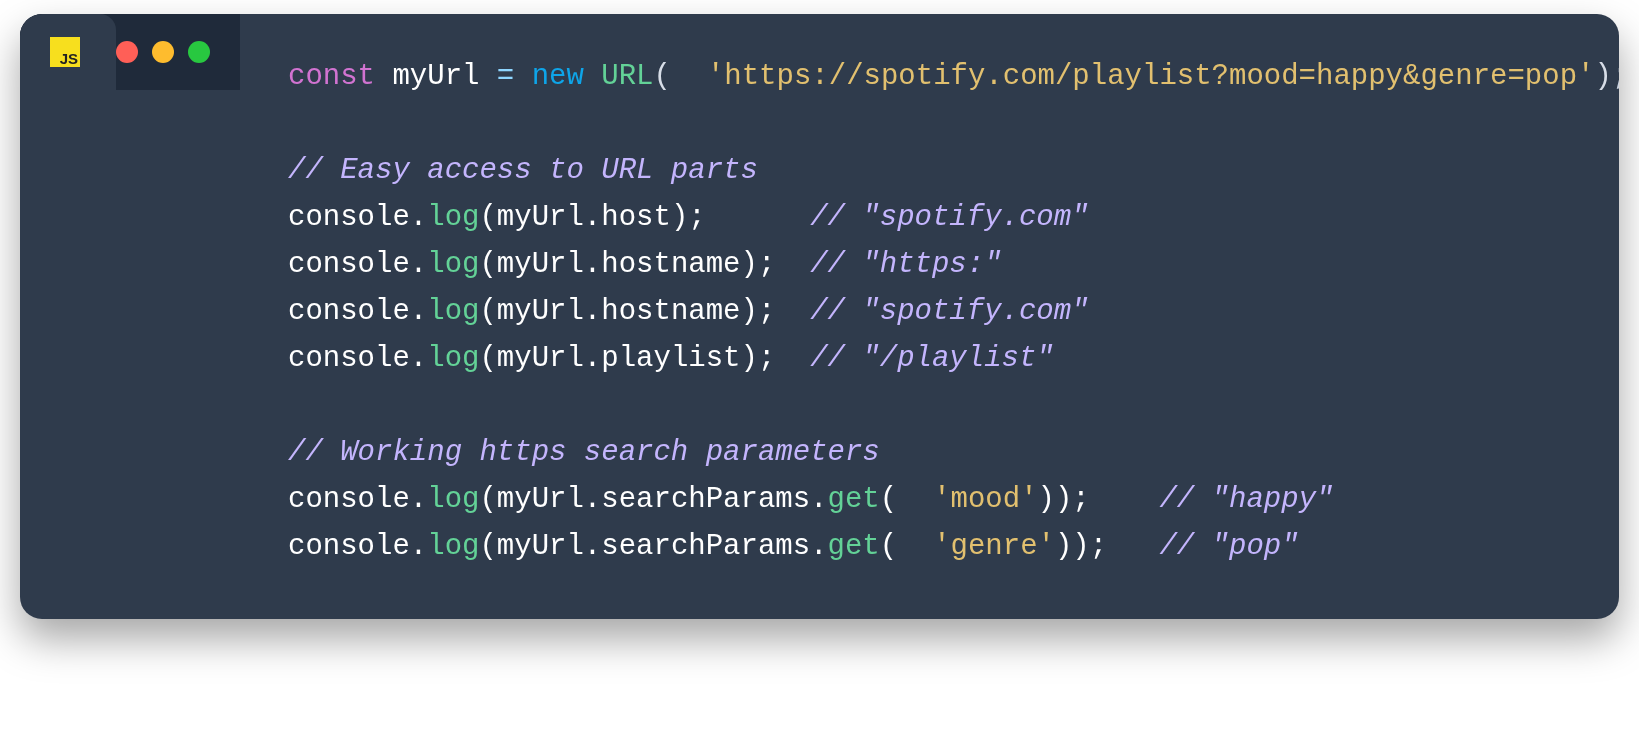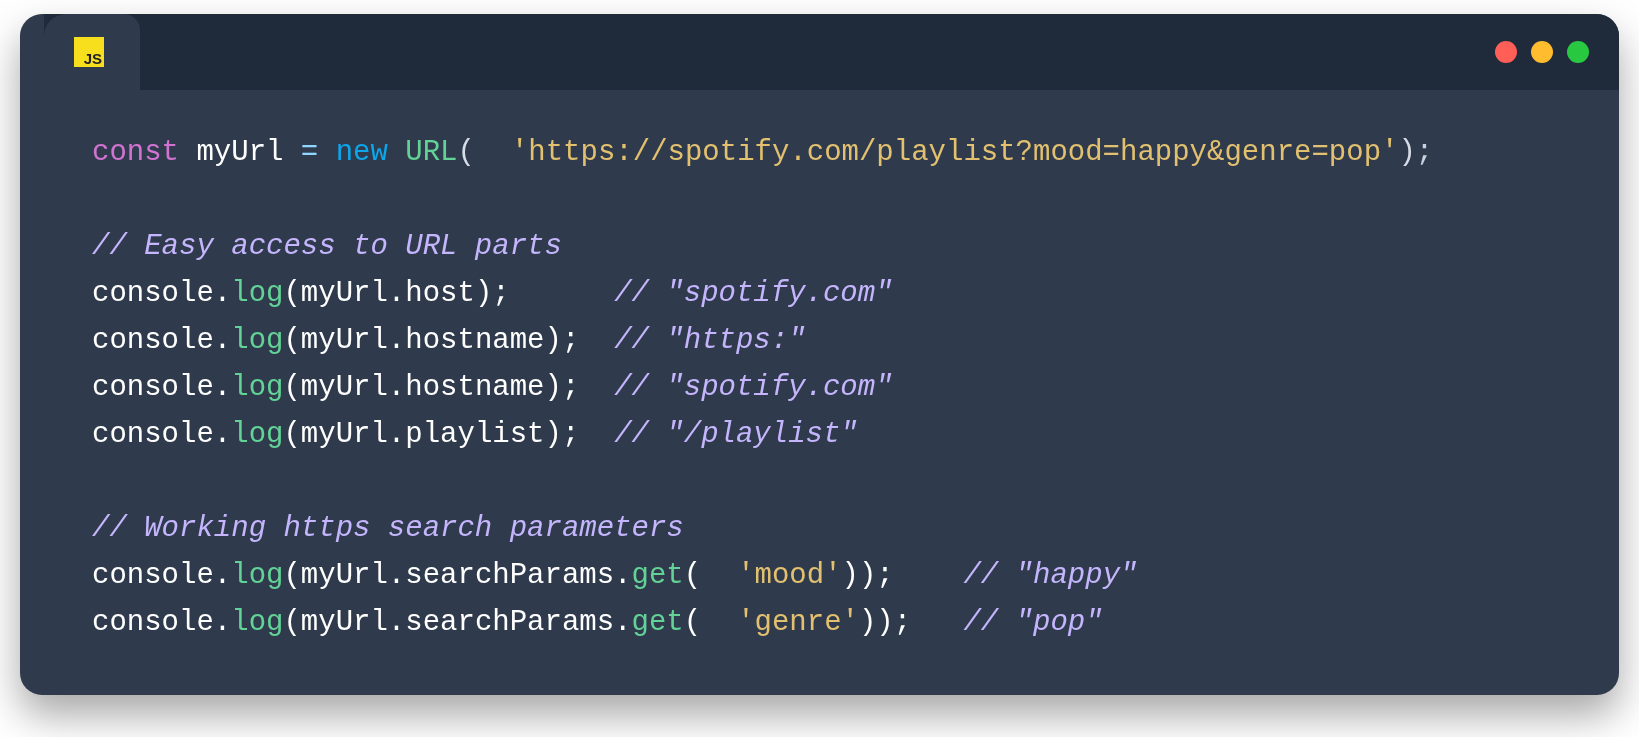--- a/index.html
+++ b/index.html
@@ -15,22 +15,21 @@
     justify-content: flex-start;
   }
   .window {
     width: 1600px;
     margin: 14px 20px;
     background: #2f3b4c;
     border-radius: 22px;
     box-shadow: 0 20px 40px rgba(0,0,0,0.35);
     overflow: hidden;
     display: flex;
-    flex-direction: column;
-    padding-left: 24px;
+    flex-direction: row;
   }
   .titlebar {
     background: #1f2a3a;
     height: 76px;
     display: flex;
     align-items: center;
     justify-content: space-between;
     padding: 0 30px 0 0;
   }
   .tab {

